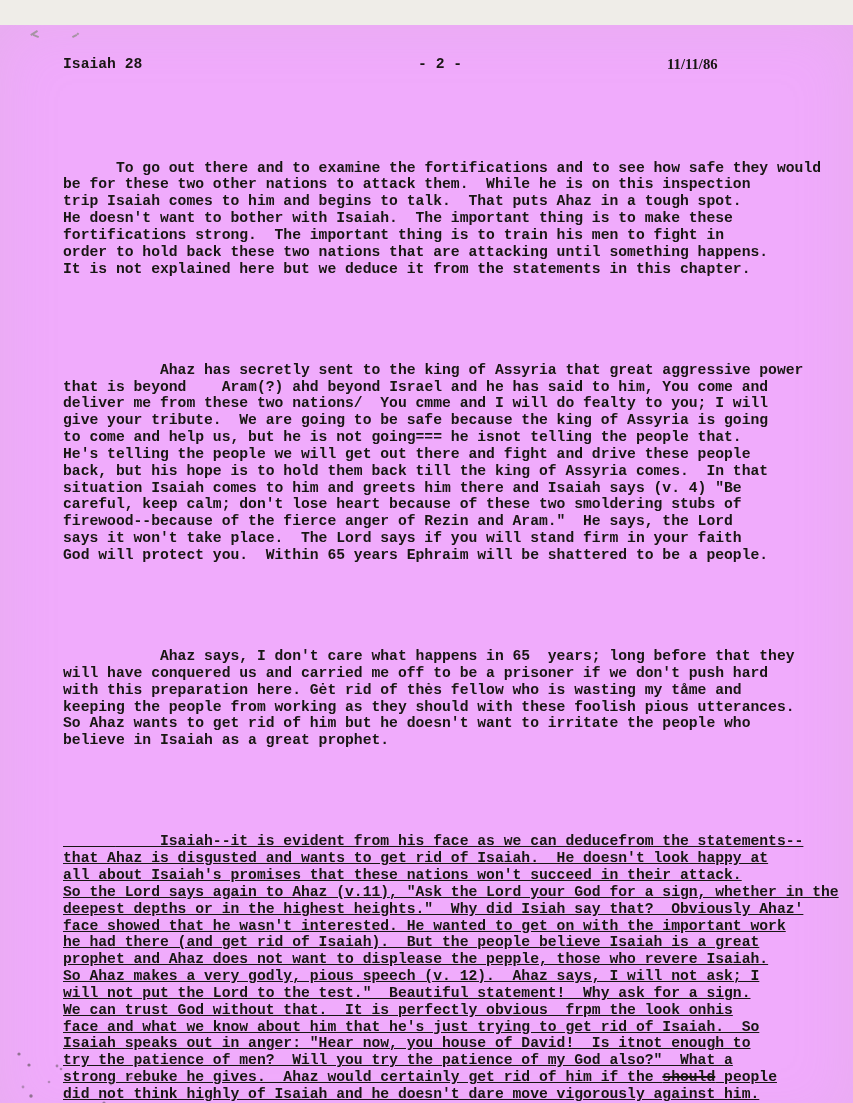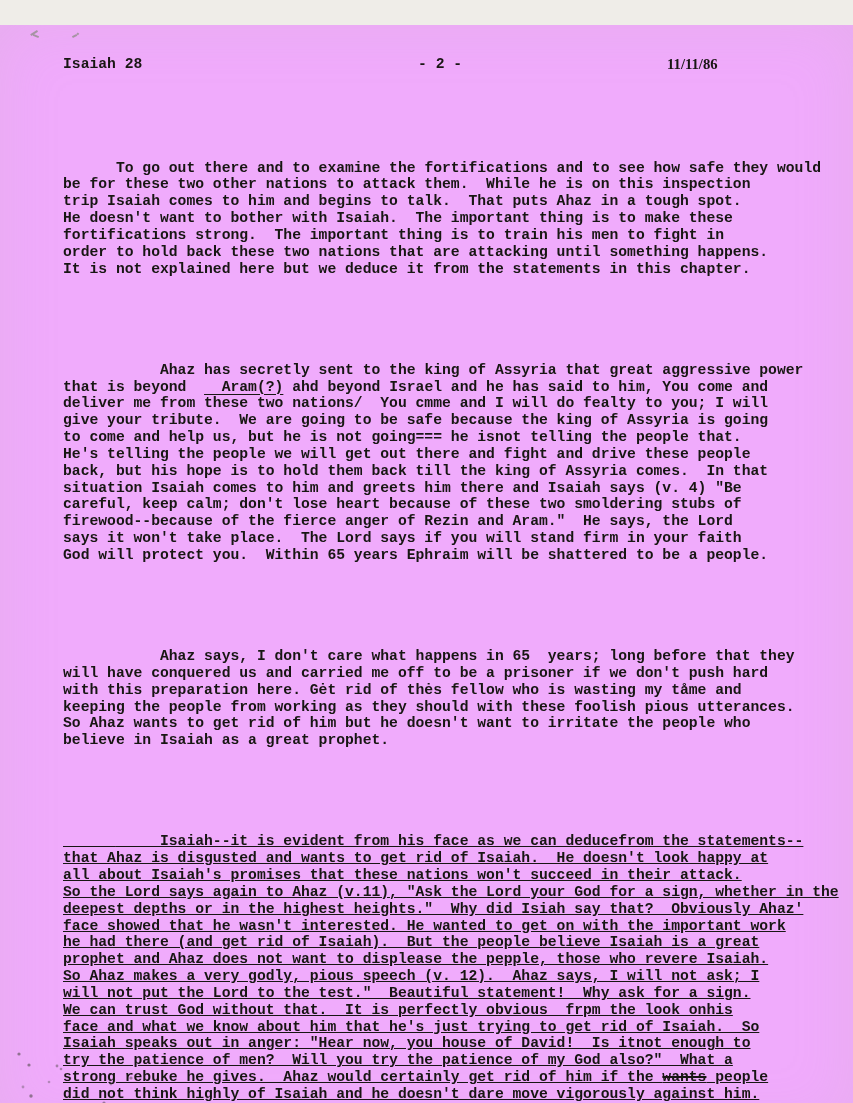--- a/index.html
+++ b/index.html
@@ -28,21 +28,20 @@
   .header-row { position: absolute; top: 31px; left: 0; width: 853px; height: 20px; }
   .header-left   { position: absolute; left: 63px;  top: 0; }
   .header-center { position: absolute; left: 418px; top: 0; }
   .header-right  { position: absolute; left: 667px; top: 0; font-family: Liberation Serif, serif; }
   .body-text {
     position: absolute; top: 84px; left: 63px; width: 786px;
   }
   .para { margin: 0 0 16.85px 0; }
   .para:last-child { margin-bottom: 0; text-decoration: underline; }
   .u-line {
-    text-decoration: underline;
     text-decoration-thickness: 1.2px;
     text-underline-offset: 2.5px;
   }
   .struck {
     text-decoration: line-through;
     text-decoration-thickness: 1.5px;
   }
   
   .pencil { position: absolute; background: #8d8c86; opacity: 0.75; }
   .pm-a1 { left: 30px; top: 7px;  width: 8px; height: 1.5px; transform: rotate(-32deg); }
@@ -144,21 +143,21 @@
 deepest depths or in the highest heights."  Why did Isiah say that?  Obviously Ahaz'
 face showed that he wasn't interested. He wanted to get on with the important work
 he had there (and get rid of Isaiah).  But the people believe Isaiah is a great
 prophet and Ahaz does not want to displease the pepple, those who revere Isaiah.
 So Ahaz makes a very godly, pious speech (v. 12).  Ahaz says, I will not ask; I
 will not put the Lord to the test."  Beautiful statement!  Why ask for a sign.
 We can trust God without that.  It is perfectly obvious  frpm the look onhis
 face and what we know about him that he's just trying to get rid of Isaiah.  So
 Isaiah speaks out in anger: "Hear now, you house of David!  Is itnot enough to
 try the patience of men?  Will you try the patience of my God also?"  What a
-strong rebuke he gives.  Ahaz would certainly get rid of him if the </span><span class="struck">wants</span><span> people
+strong rebuke he gives.  Ahaz would certainly get rid of him if the </span><span class="struck">should</span><span> people
 did not think highly of Isaiah and he doesn't dare move vigorously against him.</span>
     </div>
     
   </div>
 
   <span class="speckles"></span>
   <span class="smudge"></span>
   <span class="faint-speck fs-1"></span>
   <span class="faint-speck fs-2"></span>
 

